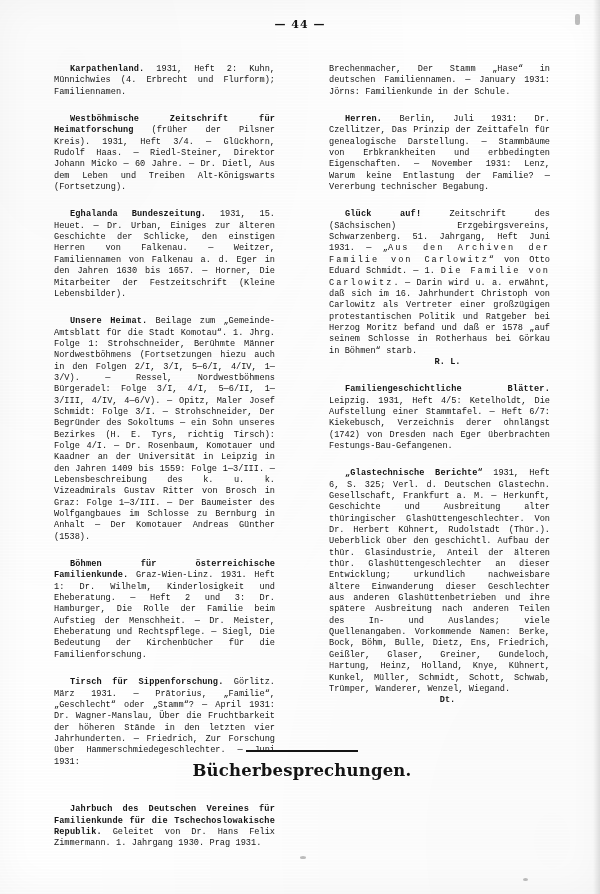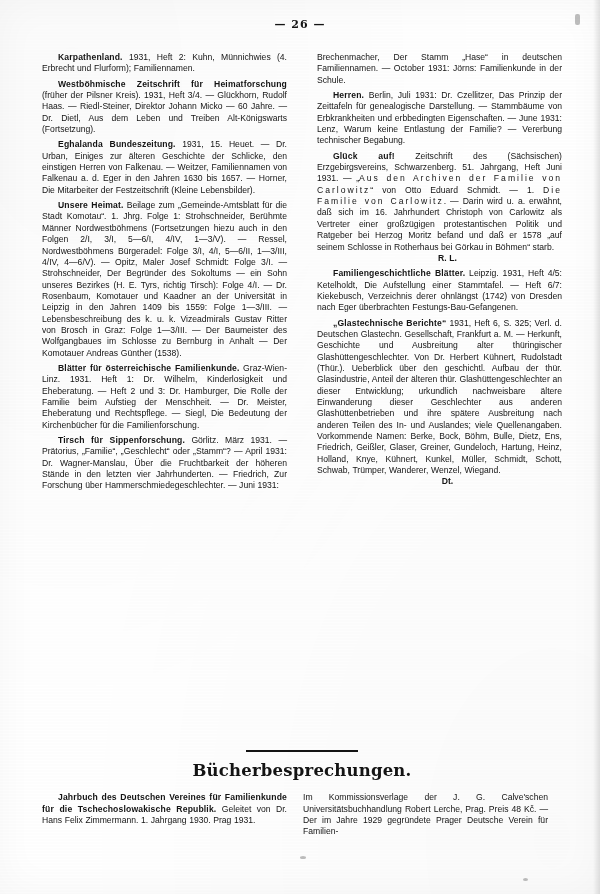--- a/index.html
+++ b/index.html
@@ -49,28 +49,28 @@
     top: 48px;
     left: 38px;
     width: 528px;
     display: flex;
     gap: 22px;
   }
   .col {
     width: 253px;
   }
   p.tx {
-    margin: 4px;
+    margin: 16px;
     font-size: 8.6px;
     line-height: 11.35px;
     text-align: justify;
     text-justify: inter-word;
     hyphens: manual;
     word-spacing: 0.2px;
-    font-family: Liberation Sans, sans-serif;
+    font-family: Liberation Mono, monospace;
   }
   p.tx + p.tx { margin-top: 0; }
   .ind { text-indent: 16px; }
   
   .ttl {
     font-weight: bold;
     letter-spacing: 0.15px;
   }
   
   .sp {
@@ -108,21 +108,21 @@
   h1.bighead {
     margin: 0 0 8px 0;
     text-align: center;
     font-size: 16.5px;
     font-weight: bold;
     letter-spacing: 0.2px;
     font-family: "DejaVu Serif", "Liberation Serif", serif;
   }
   .botcols {
     display: flex;
-    gap: 8px;
+    gap: 22px;
   }
   .botcol { width: 253px; }
   
   .edge {
     position: absolute;
     top: 0;
     right: 0;
     width: 7px;
     height: 894px;
     background: linear-gradient(90deg, rgba(0,0,0,0) 0%, rgba(0,0,0,0.10) 100%);
@@ -134,67 +134,64 @@
     border-radius: 50%;
     opacity: 0.45;
     z-index: 36;
   }
 </style>
 </head>
 <body>
 
 <div id="page">
 
-  <div class="folio">— 26 —</div>
+  <div class="folio">— 44 —</div>
 
   <div class="columns">
 
     <div class="col">
 
       <p class="tx ind"><span class="ttl">Karpathenland.</span><span> 1931, Heft 2: Kuhn, Münnichwies (4. Erbrecht und Flurform); Familiennamen.</span></p>
 
       <p class="tx ind"><span class="ttl">Westböhmische Zeitschrift für Heimatforschung</span><span> (früher der Pilsner Kreis). 1931, Heft 3/4. — Glückhorn, Rudolf Haas. — Riedl-Steiner, Direktor Johann Micko — 60 Jahre. — Dr. Dietl, Aus dem Leben und Treiben Alt-Königswarts (Fortsetzung).</span></p>
 
       <p class="tx ind"><span class="ttl">Eghalanda Bundeszeitung.</span><span> 1931, 15. Heuet. — Dr. Urban, Einiges zur älteren Geschichte der Schlicke, den einstigen Herren von Falkenau. — Weitzer, Familiennamen von Falkenau a. d. Eger in den Jahren 1630 bis 1657. — Horner, Die Mitarbeiter der Festzeitschrift (Kleine Lebensbilder).</span></p>
 
       <p class="tx ind"><span class="ttl">Unsere Heimat.</span><span> Beilage zum „Gemeinde-Amtsblatt für die Stadt Komotau“. 1. Jhrg. Folge 1: Strohschneider, Berühmte Männer Nordwestböhmens (Fortsetzungen hiezu auch in den Folgen 2/I, 3/I, 5—6/I, 4/IV, 1—3/V). — Ressel, Nordwestböhmens Bürgeradel: Folge 3/I, 4/I, 5—6/II, 1—3/III, 4/IV, 4—6/V). — Opitz, Maler Josef Schmidt: Folge 3/I. — Strohschneider, Der Begründer des Sokoltums — ein Sohn unseres Bezirkes (H. E. Tyrs, richtig Tirsch): Folge 4/I. — Dr. Rosenbaum, Komotauer und Kaadner an der Universität in Leipzig in den Jahren 1409 bis 1559: Folge 1—3/III. — Lebensbeschreibung des k. u. k. Vizeadmirals Gustav Ritter von Brosch in Graz: Folge 1—3/III. — Der Baumeister des Wolfgangbaues im Schlosse zu Bernburg in Anhalt — Der Komotauer Andreas Günther (1538).</span></p>
 
 
-      <p class="tx ind"><span class="ttl">Blätter für österreichische Familienkunde.</span><span> Graz-Wien-Linz. 1931. Heft 1: Dr. Wilhelm, Kinderlosigkeit und Eheberatung. — Heft 2 und 3: Dr. Hamburger, Die Rolle der Familie beim Aufstieg der Menschheit. — Dr. Meister, Eheberatung und Rechtspflege. — Siegl, Die Bedeutung der Kirchenbücher für die Familienforschung.</span></p>
+      <p class="tx ind"><span class="ttl">Böhmen für österreichische Familienkunde.</span><span> Graz-Wien-Linz. 1931. Heft 1: Dr. Wilhelm, Kinderlosigkeit und Eheberatung. — Heft 2 und 3: Dr. Hamburger, Die Rolle der Familie beim Aufstieg der Menschheit. — Dr. Meister, Eheberatung und Rechtspflege. — Siegl, Die Bedeutung der Kirchenbücher für die Familienforschung.</span></p>
 
       <p class="tx ind"><span class="ttl">Tirsch für Sippenforschung.</span><span> Görlitz. März 1931. — Prätorius, „Familie“, „Geschlecht“ oder „Stamm“? — April 1931: Dr. Wagner-Manslau, Über die Fruchtbarkeit der höheren Stände in den letzten vier Jahrhunderten. — Friedrich, Zur Forschung über Hammerschmiedegeschlechter. — Juni 1931:</span></p>
 
     </div>
 
     <div class="col">
 
-      <p class="tx">Brechenmacher, Der Stamm „Hase“ in deutschen Familiennamen. — October 1931: Jörns: Familienkunde in der Schule.</p>
+      <p class="tx">Brechenmacher, Der Stamm „Hase“ in deutschen Familiennamen. — January 1931: Jörns: Familienkunde in der Schule.</p>
 
-      <p class="tx ind"><span class="ttl">Herren.</span><span> Berlin, Juli 1931: Dr. Czellitzer, Das Prinzip der Zeittafeln für genealogische Darstellung. — Stammbäume von Erbkrankheiten und erbbedingten Eigenschaften. — June 1931: Lenz, Warum keine Entlastung der Familie? — Vererbung technischer Begabung.</span></p>
+      <p class="tx ind"><span class="ttl">Herren.</span><span> Berlin, Juli 1931: Dr. Czellitzer, Das Prinzip der Zeittafeln für genealogische Darstellung. — Stammbäume von Erbkrankheiten und erbbedingten Eigenschaften. — November 1931: Lenz, Warum keine Entlastung der Familie? — Vererbung technischer Begabung.</span></p>
 
       <p class="tx ind"><span class="ttl">Glück auf!</span><span> Zeitschrift des (Sächsischen) Erzgebirgsvereins, Schwarzenberg. 51. Jahrgang, Heft Juni 1931. — „</span><span class="sp">Aus den Archiven der Familie von Carlowitz</span><span>“ von Otto Eduard Schmidt. — 1. </span><span class="sp">Die Familie von Carlowitz</span><span>. — Darin wird u. a. erwähnt, daß sich im 16. Jahrhundert Christoph von Carlowitz als Vertreter einer großzügigen protestantischen Politik und Ratgeber bei Herzog Moritz befand und daß er 1578 „auf seinem Schlosse in Rotherhaus bei Görkau in Böhmen“ starb.</span><span class="initline">R. L.</span></p>
 
       <p class="tx ind"><span class="ttl">Familiengeschichtliche Blätter.</span><span> Leipzig. 1931, Heft 4/5: Ketelholdt, Die Aufstellung einer Stammtafel. — Heft 6/7: Kiekebusch, Verzeichnis derer ohnlängst (1742) von Dresden nach Eger überbrachten Festungs-Bau-Gefangenen.</span></p>
 
 
       <p class="tx ind"><span class="ttl">„Glastechnische Berichte“</span><span> 1931, Heft 6, S. 325; Verl. d. Deutschen Glastechn. Gesellschaft, Frankfurt a. M. — Herkunft, Geschichte und Ausbreitung alter thüringischer Glashüttengeschlechter. Von Dr. Herbert Kühnert, Rudolstadt (Thür.). Ueberblick über den geschichtl. Aufbau der thür. Glasindustrie, Anteil der älteren thür. Glashüttengeschlechter an dieser Entwicklung; urkundlich nachweisbare ältere Einwanderung dieser Geschlechter aus anderen Glashüttenbetrieben und ihre spätere Ausbreitung nach anderen Teilen des In- und Auslandes; viele Quellenangaben. Vorkommende Namen: Berke, Bock, Böhm, Bulle, Dietz, Ens, Friedrich, Geißler, Glaser, Greiner, Gundeloch, Hartung, Heinz, Holland, Knye, Kühnert, Kunkel, Müller, Schmidt, Schott, Schwab, Trümper, Wanderer, Wenzel, Wiegand.</span><span class="initline">Dt.</span></p>
 
     </div>
   </div>
 
   <div class="botsection">
     <div class="rule"></div>
     <h1 class="bighead">Bücherbesprechungen.</h1>
     <div class="botcols">
       <div class="botcol">
         <p class="tx ind"><span class="ttl">Jahrbuch des Deutschen Vereines für Familienkunde für die Tschechoslowakische Republik.</span><span> Geleitet von Dr. Hans Felix Zimmermann. 1. Jahrgang 1930. Prag 1931.</span></p>
       </div>
-      <div class="botcol">
-        <p class="tx">Im Kommissionsverlage der J. G. Calve'schen Universitätsbuchhandlung Robert Lerche, Prag. Preis 48 Kč. — Der im Jahre 1929 gegründete Prager Deutsche Verein für Familien-</p>
-      </div>
     </div>
   </div>
 
   <div class="edge"></div>
   <div class="speck" style="left:575px; top:14px; width:5px; height:11px; border-radius:2px;"></div>
   <div class="speck" style="left:300px; top:856px; width:6px; height:3px;"></div>
   <div class="speck" style="left:523px; top:878px; width:5px; height:3px;"></div>
   <div id="grain"></div>
 
 </div>

